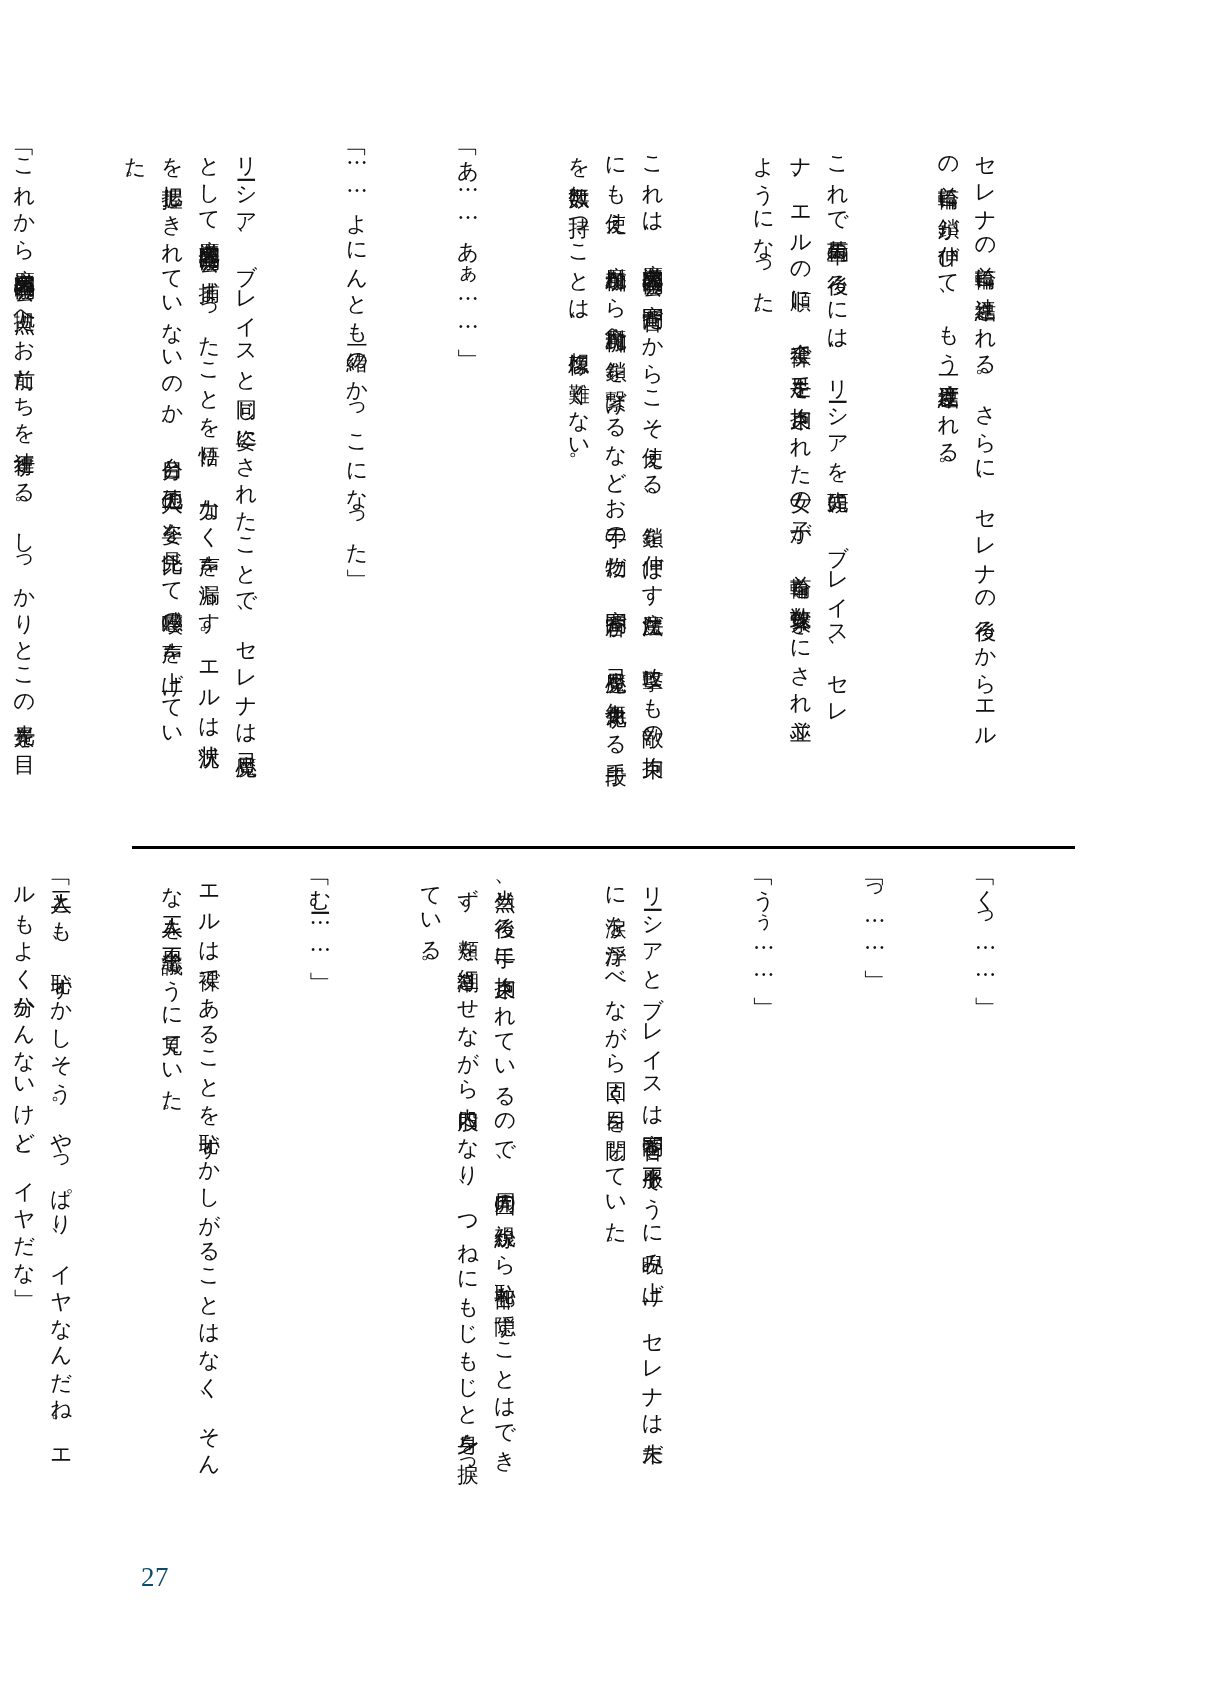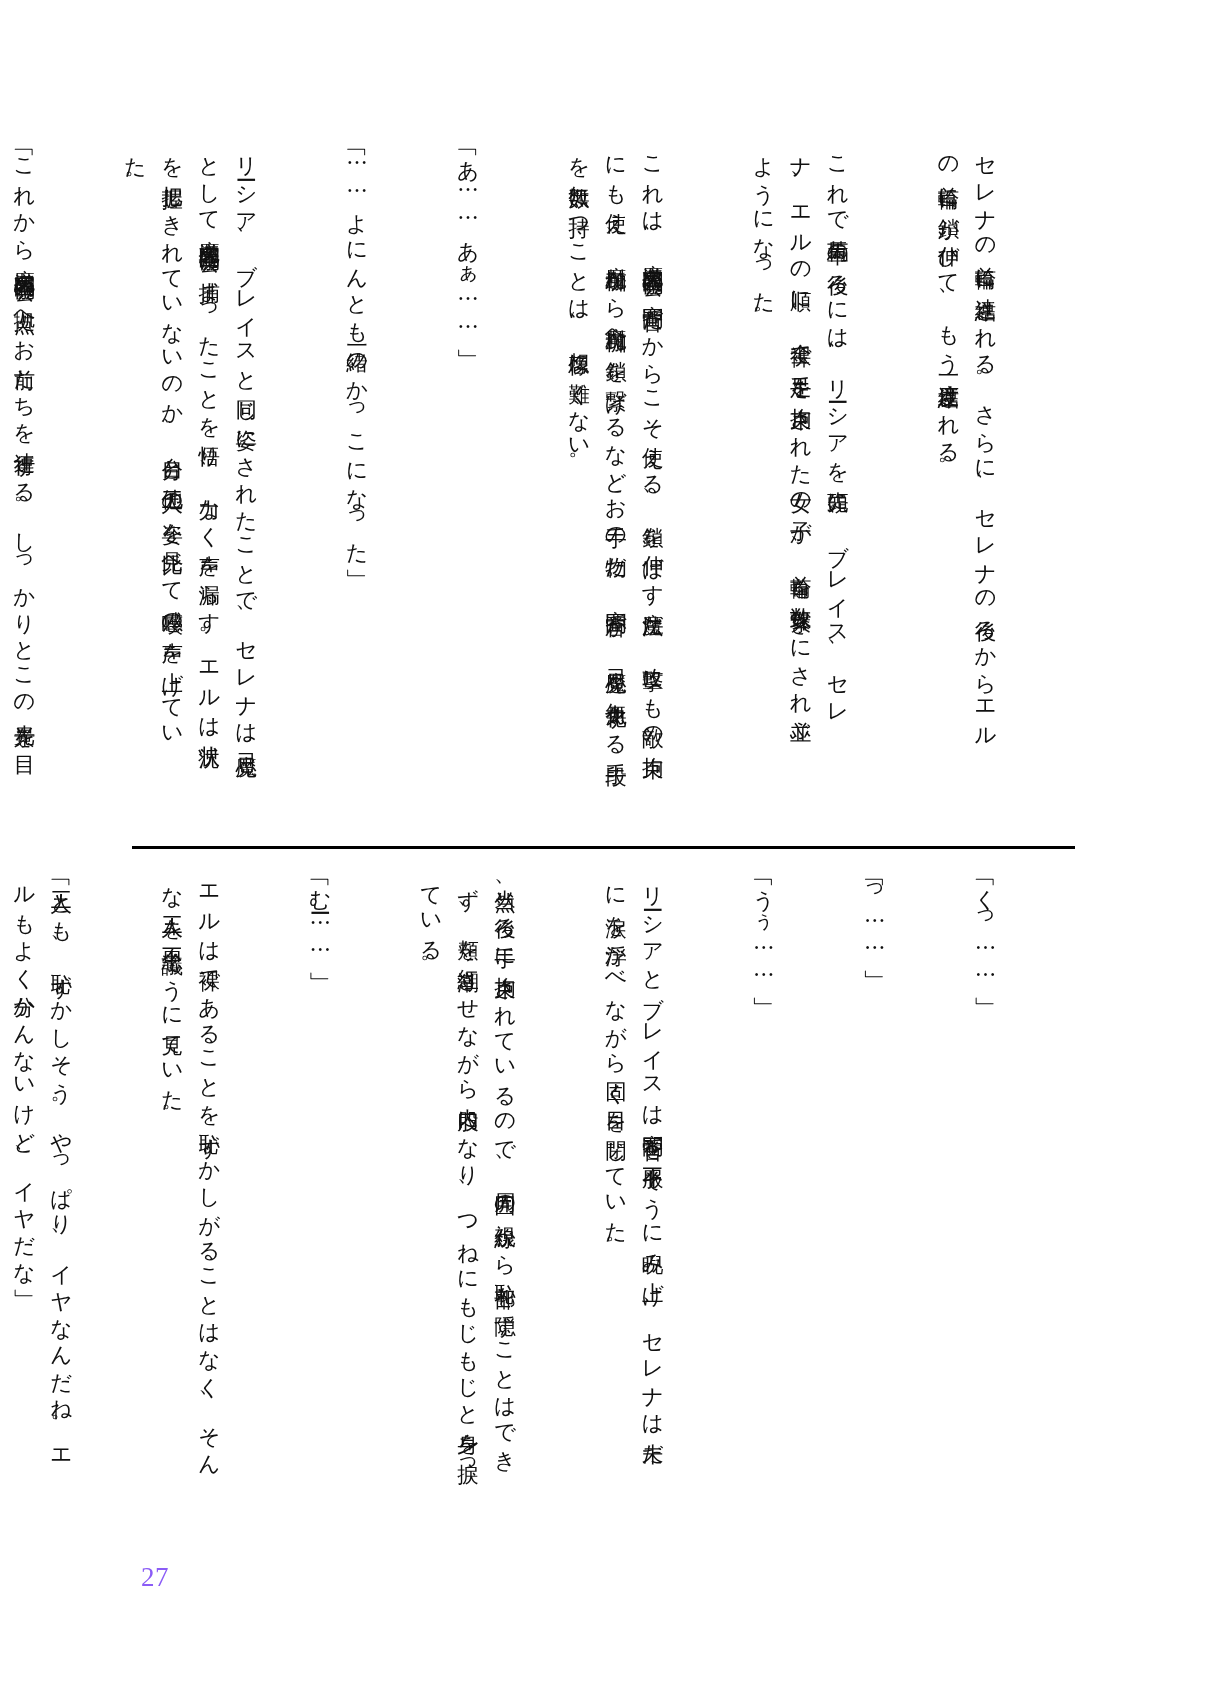--- a/index.html
+++ b/index.html
@@ -70,21 +70,21 @@
     background: #000000;
   }
 
   
   #page-number {
     position: absolute;
     left: 141px;
     top: 1562px;
     font-family: "Liberation Serif", "DejaVu Serif", serif;
     font-size: 27px;
-    color: #8b5cf6;
+    color: #0c4a6e;
     letter-spacing: 0.5px;
   }
 </style>
 </head>
 <body>
 
 <div id="page">
 
   <div class="vblock" id="block-top">
     <p class="vpara">セレナの首輪に連結される。さらに、セレナの後ろからエルの首輪に鎖が伸びて、もう一度連結される。</p>

